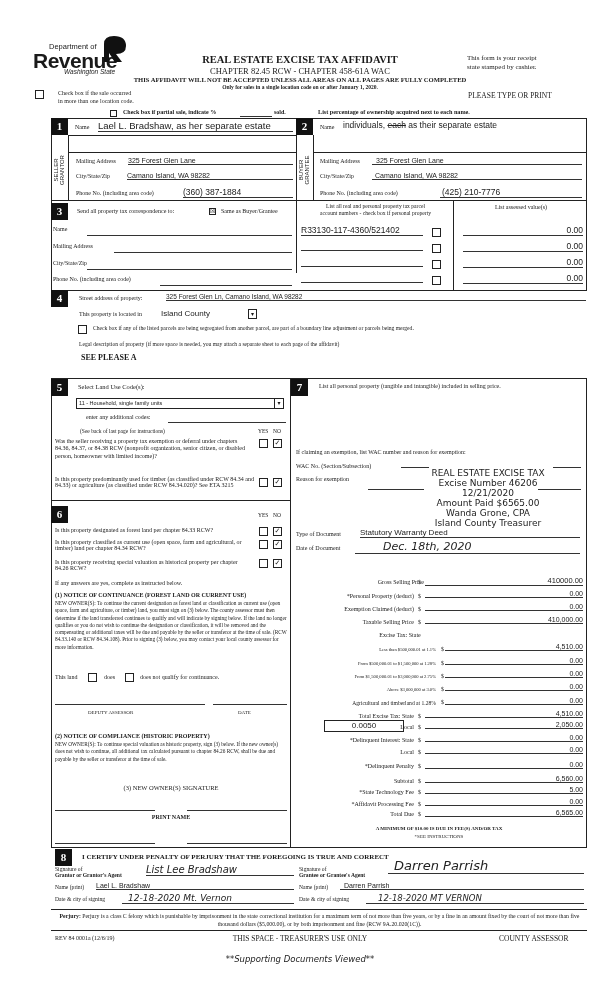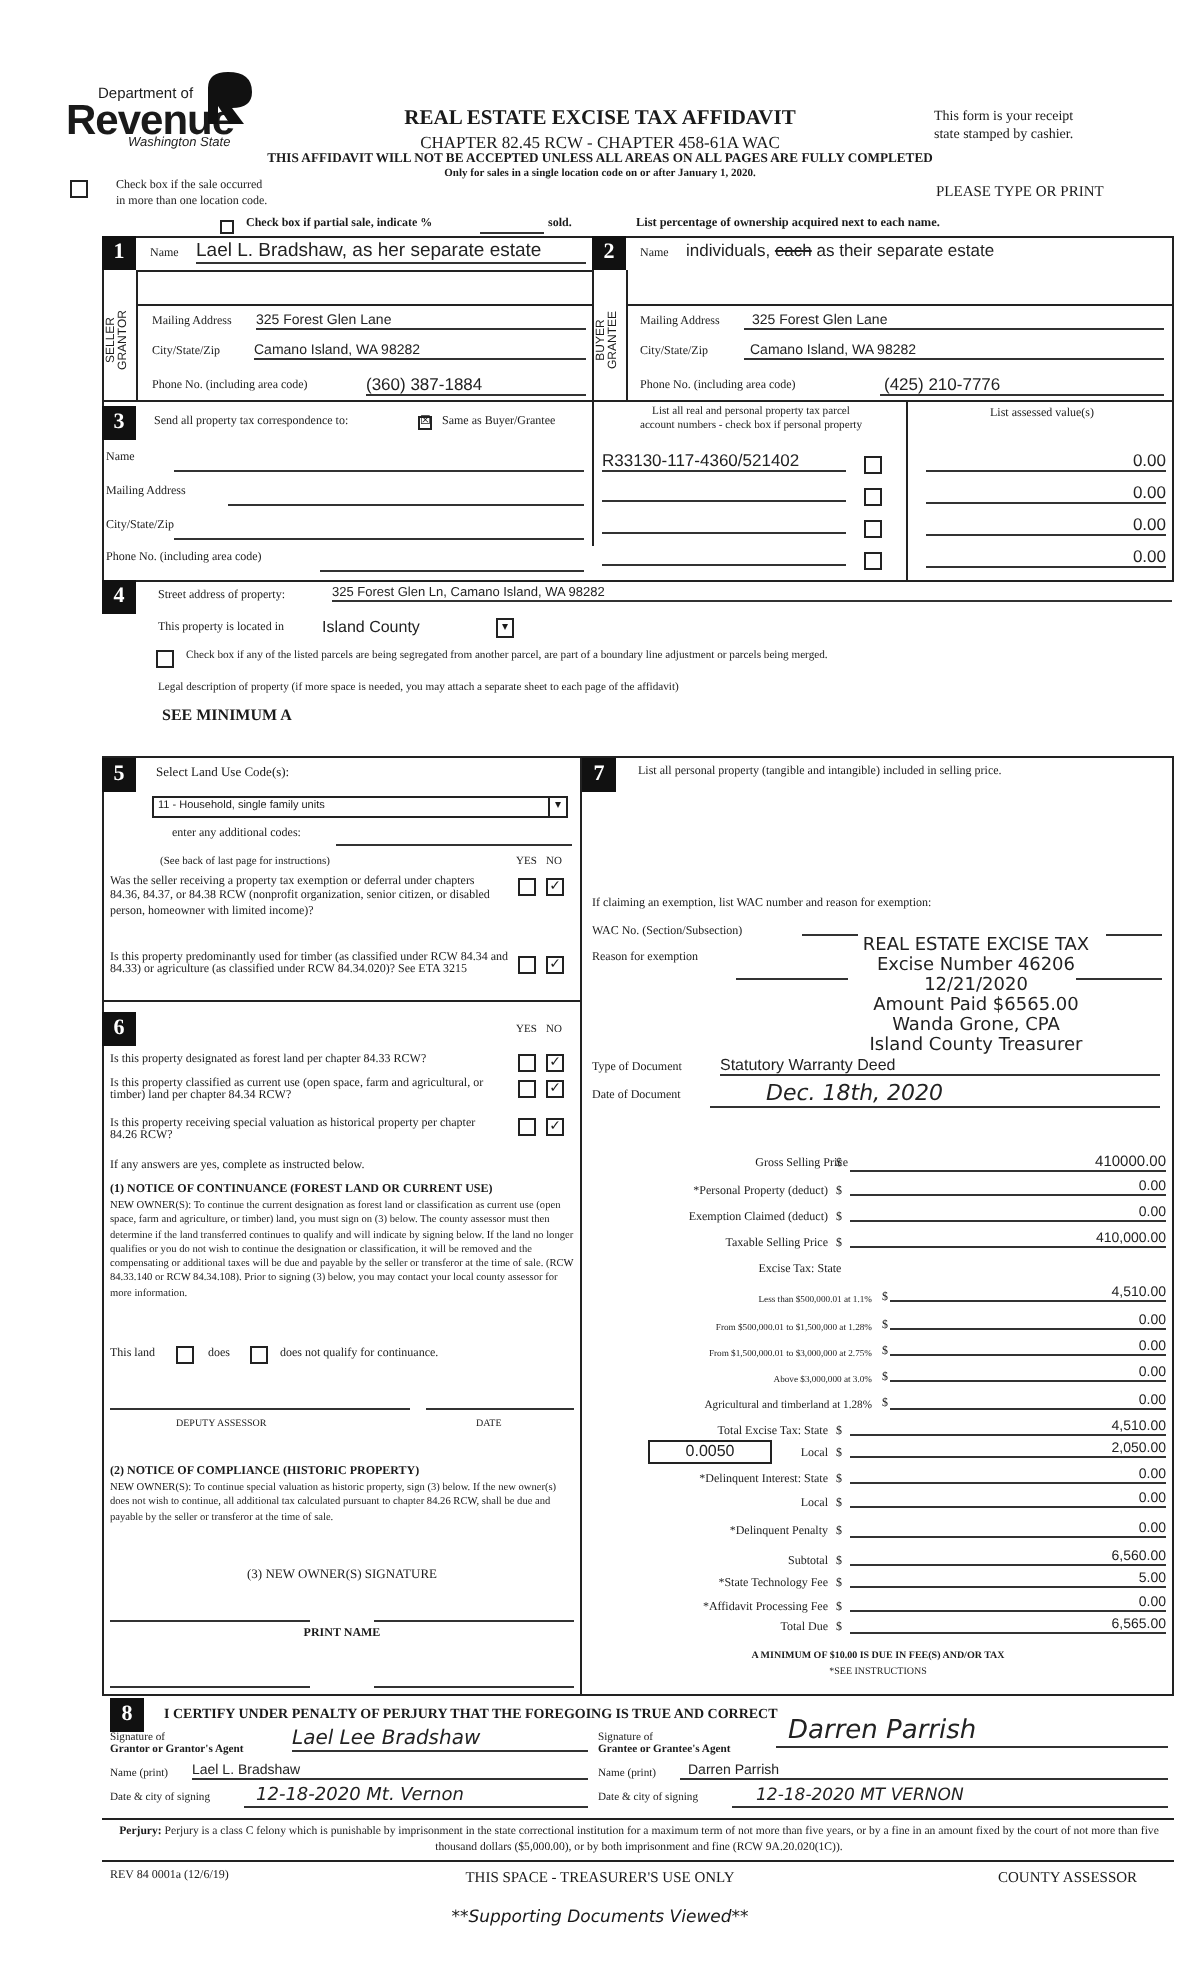--- a/index.html
+++ b/index.html
@@ -133,21 +133,21 @@
 
 <div class="num" style="left:51px;top:290px;">4</div>
 <div class="lbl" style="left:79px;top:295px;font-size:6px;">Street address of property:</div>
 <div class="abs typed" style="left:166px;top:293px;width:420px;font-size:6.5px;border-bottom:1px solid #333;">325 Forest Glen Ln, Camano Island, WA 98282</div>
 <div class="lbl" style="left:79px;top:311px;font-size:6px;">This property is located in</div>
 <div class="abs typed" style="left:161px;top:309px;font-size:8px;">Island County</div>
 <div class="abs" style="left:248px;top:309px;width:9px;height:10px;border:1px solid #222;font-size:6px;line-height:8px;text-align:center;">▾</div>
 <div class="cb" style="left:78px;top:325px;"></div>
 <div class="lbl" style="left:93px;top:325px;font-size:5.6px;">Check box if any of the listed parcels are being segregated from another parcel, are part of a boundary line adjustment or parcels being merged.</div>
 <div class="lbl" style="left:79px;top:341px;font-size:5.6px;">Legal description of property (if more space is needed, you may attach a separate sheet to each page of the affidavit)</div>
-<div class="abs b" style="left:81px;top:353px;font-size:8px;">SEE MINIMUM A</div>
+<div class="abs b" style="left:81px;top:353px;font-size:8px;">SEE PLEASE A</div>
 
 <div class="box" style="left:51px;top:378px;width:536px;height:470px;"></div>
 <div class="abs" style="left:290px;top:378px;height:470px;border-left:1px solid #222;"></div>
 
 <div class="num" style="left:51px;top:379px;">5</div>
 <div class="lbl" style="left:78px;top:383px;font-size:6.5px;">Select Land Use Code(s):</div>
 <div class="abs sans" style="left:76px;top:398px;width:208px;height:11px;border:1px solid #222;font-size:5.5px;line-height:9px;padding-left:2px;">
   <span>11 - Household, single family units</span>
   <span class="abs" style="right:0;top:0;width:9px;height:9px;border-left:1px solid #222;text-align:center;font-size:6px;line-height:8px;">▾</span>
 </div>
@@ -256,21 +256,21 @@
   <div class="abs typed r" style="left:445px;top:683px;width:138px;font-size:7px;border-bottom:1px solid #333;">0.00</div>
 
   <div class="abs r" style="left:290px;top:700px;width:146px;font-size:5.6px;">Agricultural and timberland at 1.28%</div>
   <div class="abs t6" style="left:441px;top:699px;">$</div>
   <div class="abs typed r" style="left:445px;top:697px;width:138px;font-size:7px;border-bottom:1px solid #333;">0.00</div>
 
   <div class="abs t6 r" style="left:320px;top:713px;width:94px;">Total Excise Tax: State</div>
   <div class="abs t6" style="left:418px;top:713px;">$</div>
   <div class="abs typed r" style="left:425px;top:710px;width:158px;font-size:7px;border-bottom:1px solid #333;">4,510.00</div>
 
-  <div class="abs typed c" style="left:324px;top:720px;width:62px;height:12px;border:1px solid #222;font-size:8px;line-height:10px;">0.0050</div>
+  <div class="abs typed c" style="left:324px;top:720px;width:80px;height:12px;border:1px solid #222;font-size:8px;line-height:10px;">0.0050</div>
   <div class="abs t6 r" style="left:370px;top:724px;width:44px;">Local</div>
   <div class="abs t6" style="left:418px;top:724px;">$</div>
   <div class="abs typed r" style="left:425px;top:721px;width:158px;font-size:7px;border-bottom:1px solid #333;">2,050.00</div>
 
   <div class="abs t6 r" style="left:320px;top:737px;width:94px;">*Delinquent Interest: State</div>
   <div class="abs t6" style="left:418px;top:737px;">$</div>
   <div class="abs typed r" style="left:425px;top:734px;width:158px;font-size:7px;border-bottom:1px solid #333;">0.00</div>
 
   <div class="abs t6 r" style="left:320px;top:749px;width:94px;">Local</div>
   <div class="abs t6" style="left:418px;top:749px;">$</div>
@@ -300,21 +300,21 @@
   <div class="abs c" style="left:292px;top:834px;width:294px;font-size:5px;">*SEE INSTRUCTIONS</div>
 </div>
 
 <div class="num" style="left:55px;top:849px;">8</div>
 <div class="abs b" style="left:82px;top:853px;font-size:7px;">I CERTIFY UNDER PENALTY OF PERJURY THAT THE FOREGOING IS TRUE AND CORRECT</div>
 
 <div class="abs" style="left:55px;top:866px;font-size:5.6px;line-height:6px;">
   <div>Signature of</div>
   <div class="b">Grantor or Grantor's Agent</div>
 </div>
-<div class="abs hand" style="left:146px;top:864px;width:148px;font-size:10px;border-bottom:1px solid #333;">Lael Lee Bradshaw</div>
+<div class="abs hand" style="left:146px;top:864px;width:148px;font-size:10px;border-bottom:1px solid #333;">List Lee Bradshaw</div>
 <div class="lbl" style="left:55px;top:884px;font-size:5.6px;">Name (print)</div>
 <div class="abs typed" style="left:96px;top:882px;width:198px;font-size:7px;border-bottom:1px solid #333;">Lael L. Bradshaw</div>
 <div class="lbl" style="left:55px;top:896px;font-size:5.6px;">Date &amp; city of signing</div>
 <div class="abs hand" style="left:122px;top:893px;width:172px;font-size:9px;border-bottom:1px solid #333;padding-left:6px;">12-18-2020 Mt. Vernon</div>
 
 <div class="abs" style="left:299px;top:866px;font-size:5.6px;line-height:6px;">
   <div>Signature of</div>
   <div class="b">Grantee or Grantee's Agent</div>
 </div>
 <div class="abs hand" style="left:388px;top:858px;width:196px;font-size:13px;border-bottom:1px solid #333;padding-left:6px;">Darren Parrish</div>

